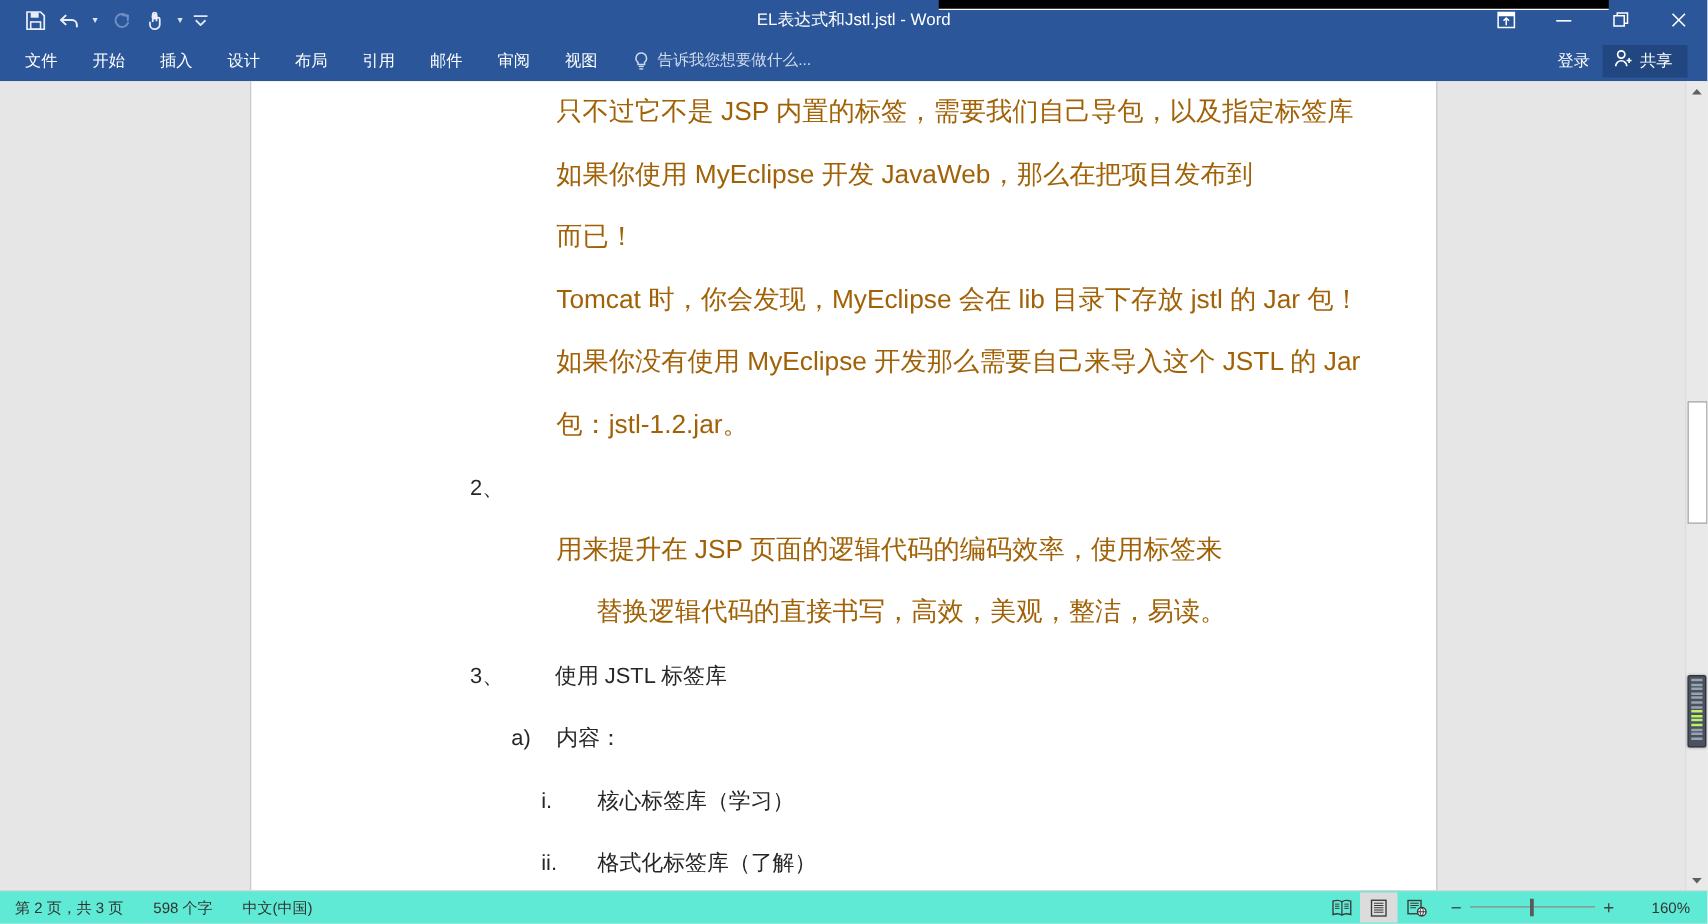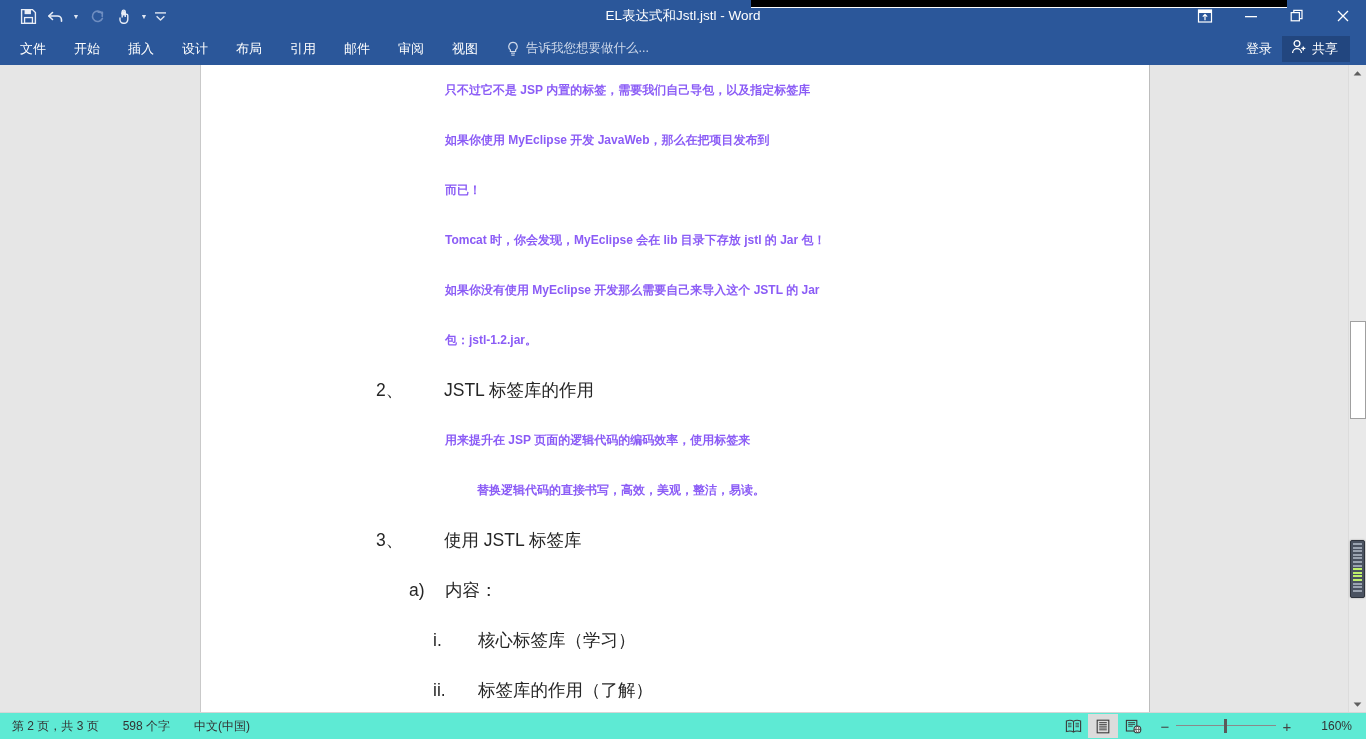--- a/index.html
+++ b/index.html
@@ -121,25 +121,24 @@
     border-left: 1px solid #c9c9c9;
     border-right: 1px solid #bdbdbd;
   }
   .doc-body {
     position: absolute;
     left: 0; top: 0; width: 948px;
     font-family: "Liberation Sans", "DejaVu Sans", sans-serif;
     color: #1a1a1a;
   }
   .p {
-    font-size: 12px;
+    font-size: 21px;
     line-height: 50px;
     white-space: nowrap;
-    color: #8b5cf6;
-    font-weight: bold;
+    color: #a16207;
   }
   .lvl1 {
     display: flex;
     font-size: 17.5px;
     line-height: 50px;
     white-space: nowrap;
     color: #262626;
   }
   .marker {
     display: inline-block;
@@ -346,39 +345,38 @@
     <div class="page">
       <div class="doc-body" id="doc-body">
           <div class="p" style="padding-left: 244px;">只不过它不是 JSP 内置的标签，需要我们自己导包，以及指定标签库</div>
           <div class="p" style="padding-left: 244px;">        如果你使用 MyEclipse 开发 JavaWeb，那么在把项目发布到</div>
           <div class="p" style="padding-left: 244px;">而已！</div>
           <div class="p" style="padding-left: 244px;">Tomcat 时，你会发现，MyEclipse 会在 lib 目录下存放 jstl 的 Jar 包！</div>
           <div class="p" style="padding-left: 244px;">如果你没有使用 MyEclipse 开发那么需要自己来导入这个 JSTL 的 Jar</div>
           <div class="p" style="padding-left: 244px;">包：jstl-1.2.jar。</div>
           <div class="lvl1" style="padding-left: 175px;">
             <span class="marker" style="width: 68px;">2、</span>
-            <span>JSTL 标签库的作用</span>
           </div>
           <div class="p" style="padding-left: 244px;">用来提升在 JSP 页面的逻辑代码的编码效率，使用标签来</div>
           <div class="p" style="padding-left: 244px; margin-left: 32px;">替换逻辑代码的直接书写，高效，美观，整洁，易读。</div>
           <div class="lvl1" style="padding-left: 175px;">
             <span class="marker" style="width: 68px;">3、</span>
             <span>使用 JSTL 标签库</span>
           </div>
           <div class="lvl1" style="padding-left: 208px;">
             <span class="marker" style="width: 36px;">a)</span>
             <span>内容：</span>
           </div>
           <div class="lvl1" style="padding-left: 232px;">
             <span class="marker" style="width: 45px;">i.</span>
             <span>核心标签库（学习）</span>
           </div>
           <div class="lvl1" style="padding-left: 232px;">
             <span class="marker" style="width: 45px;">ii.</span>
-            <span>标签库的作用（了解）</span>
+            <span>格式化标签库（了解）</span>
           </div>
         </div>
     </div>
   </div>
 
   <div class="vscroll">
     <div class="sb-arrow up">
       <svg width="9" height="7" viewBox="0 0 9 7">
           <path d="M0.6 5.6 L4.5 1.2 L8.4 5.6 Z" fill="#5f5f5f"></path>
         </svg>

